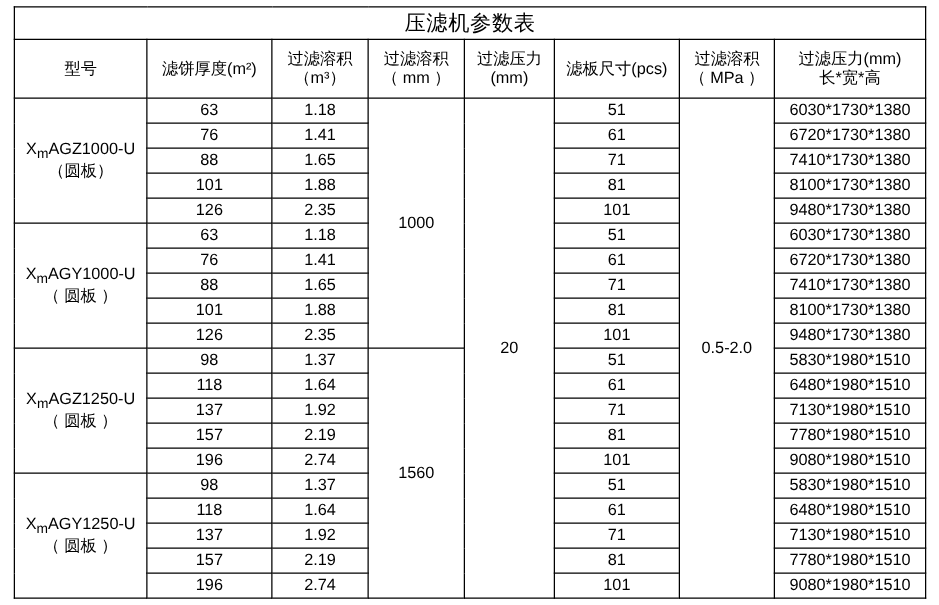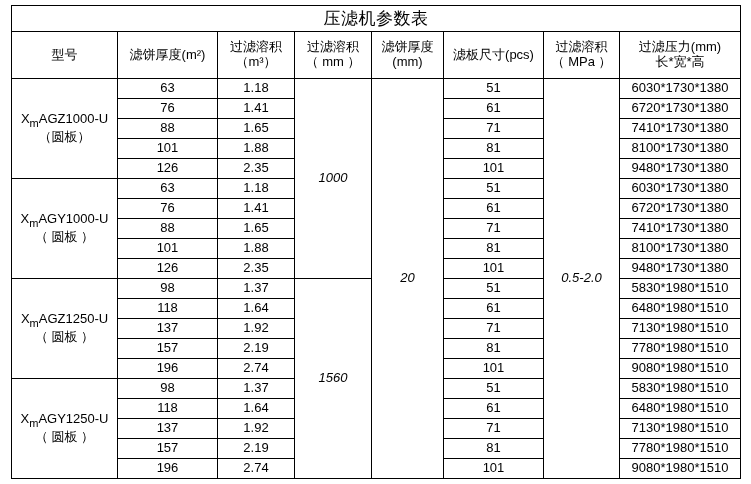--- a/index.html
+++ b/index.html
@@ -54,21 +54,20 @@
   }
   .model-cell .mline { display: block; white-space: nowrap; }
   .model-cell .sub { font-size: 11px; vertical-align: sub; }
   .model-cell .paren { display: block; }
   .data-row td {
     height: 19px;
     font-size: 13px;
   }
   .big-merge {
     font-size: 14px;
-    font-style: italic;
   }
   .note {
     position: absolute;
     right: 11px;
     top: 484px;
     font-size: 13px;
     white-space: nowrap;
     margin-top: 41px;
   }
 </style>
@@ -98,21 +97,21 @@
         </td>
         <td class="head-cell">
           <span class="l1">过滤溶积</span>
           <span class="l2">（m³）</span>
         </td>
         <td class="head-cell">
           <span class="l1">过滤溶积</span>
           <span class="l2">（ mm ）</span>
         </td>
         <td class="head-cell">
-          <span class="l1">滤饼厚度</span>
+          <span class="l1">过滤压力</span>
           <span class="l2">(mm)</span>
         </td>
         <td class="head-cell">
           <span class="l1">滤板尺寸(pcs)</span>
         </td>
         <td class="head-cell">
           <span class="l1">过滤溶积</span>
           <span class="l2">（ MPa ）</span>
         </td>
         <td class="head-cell">

